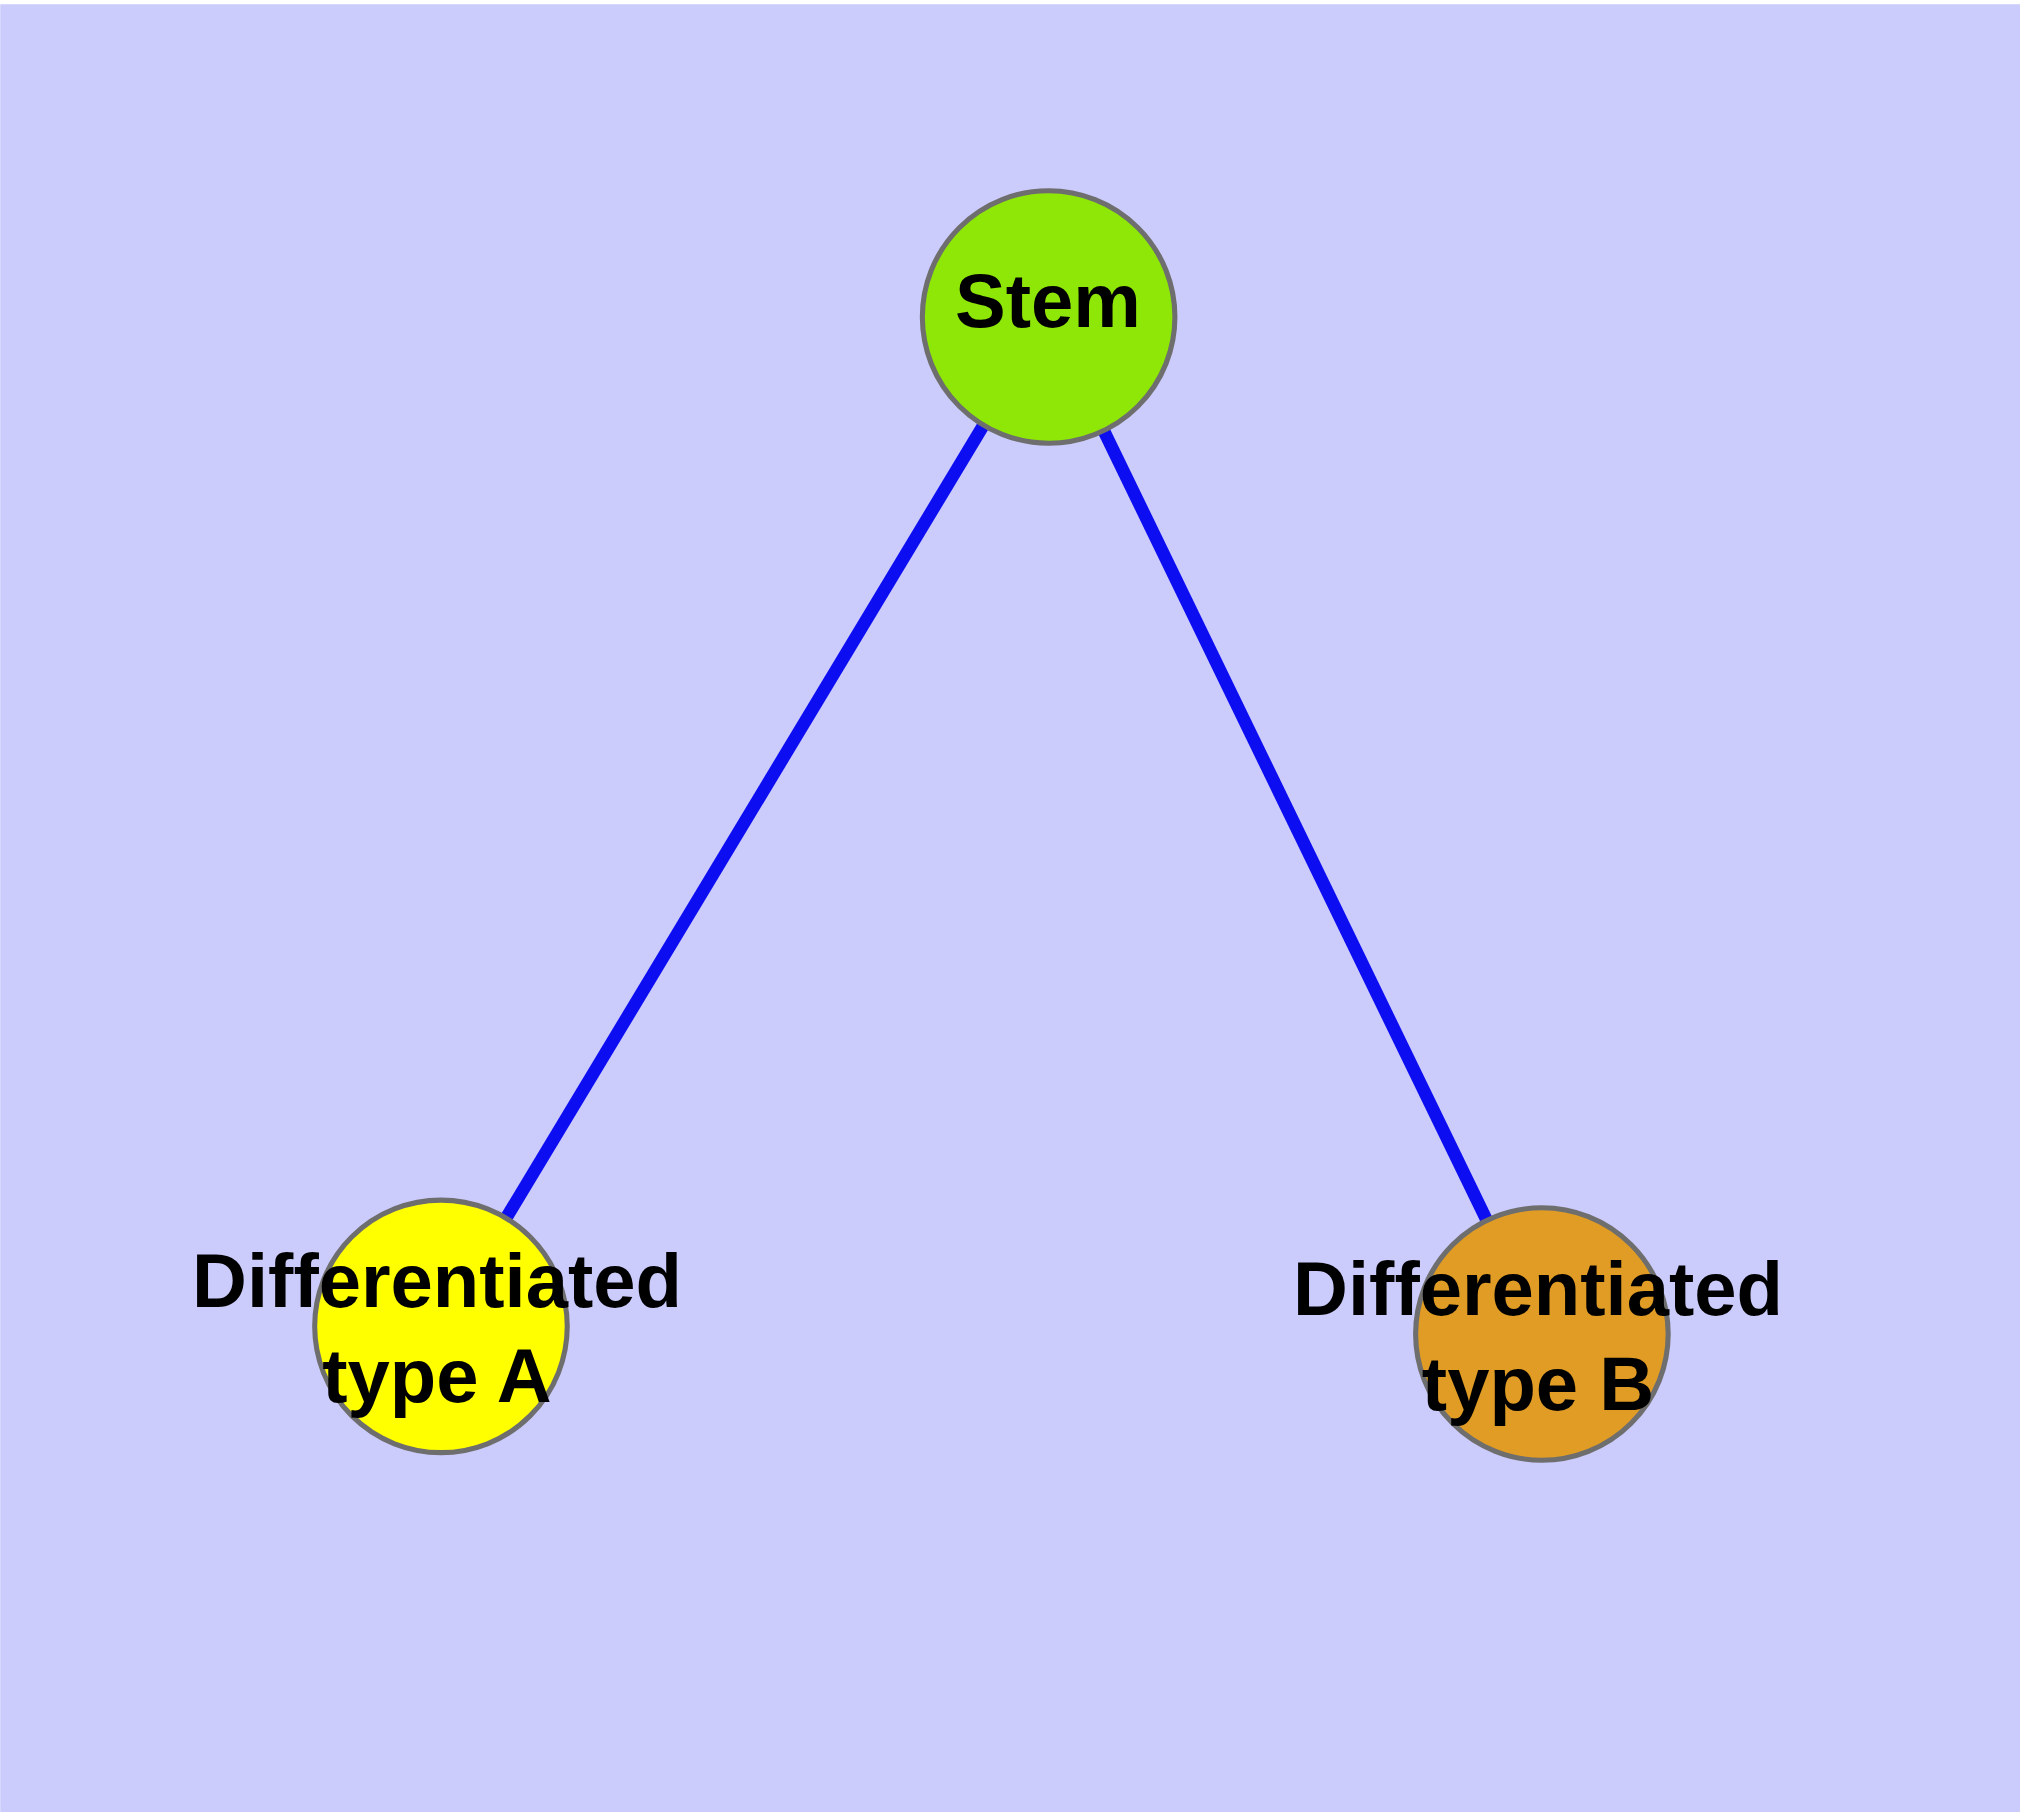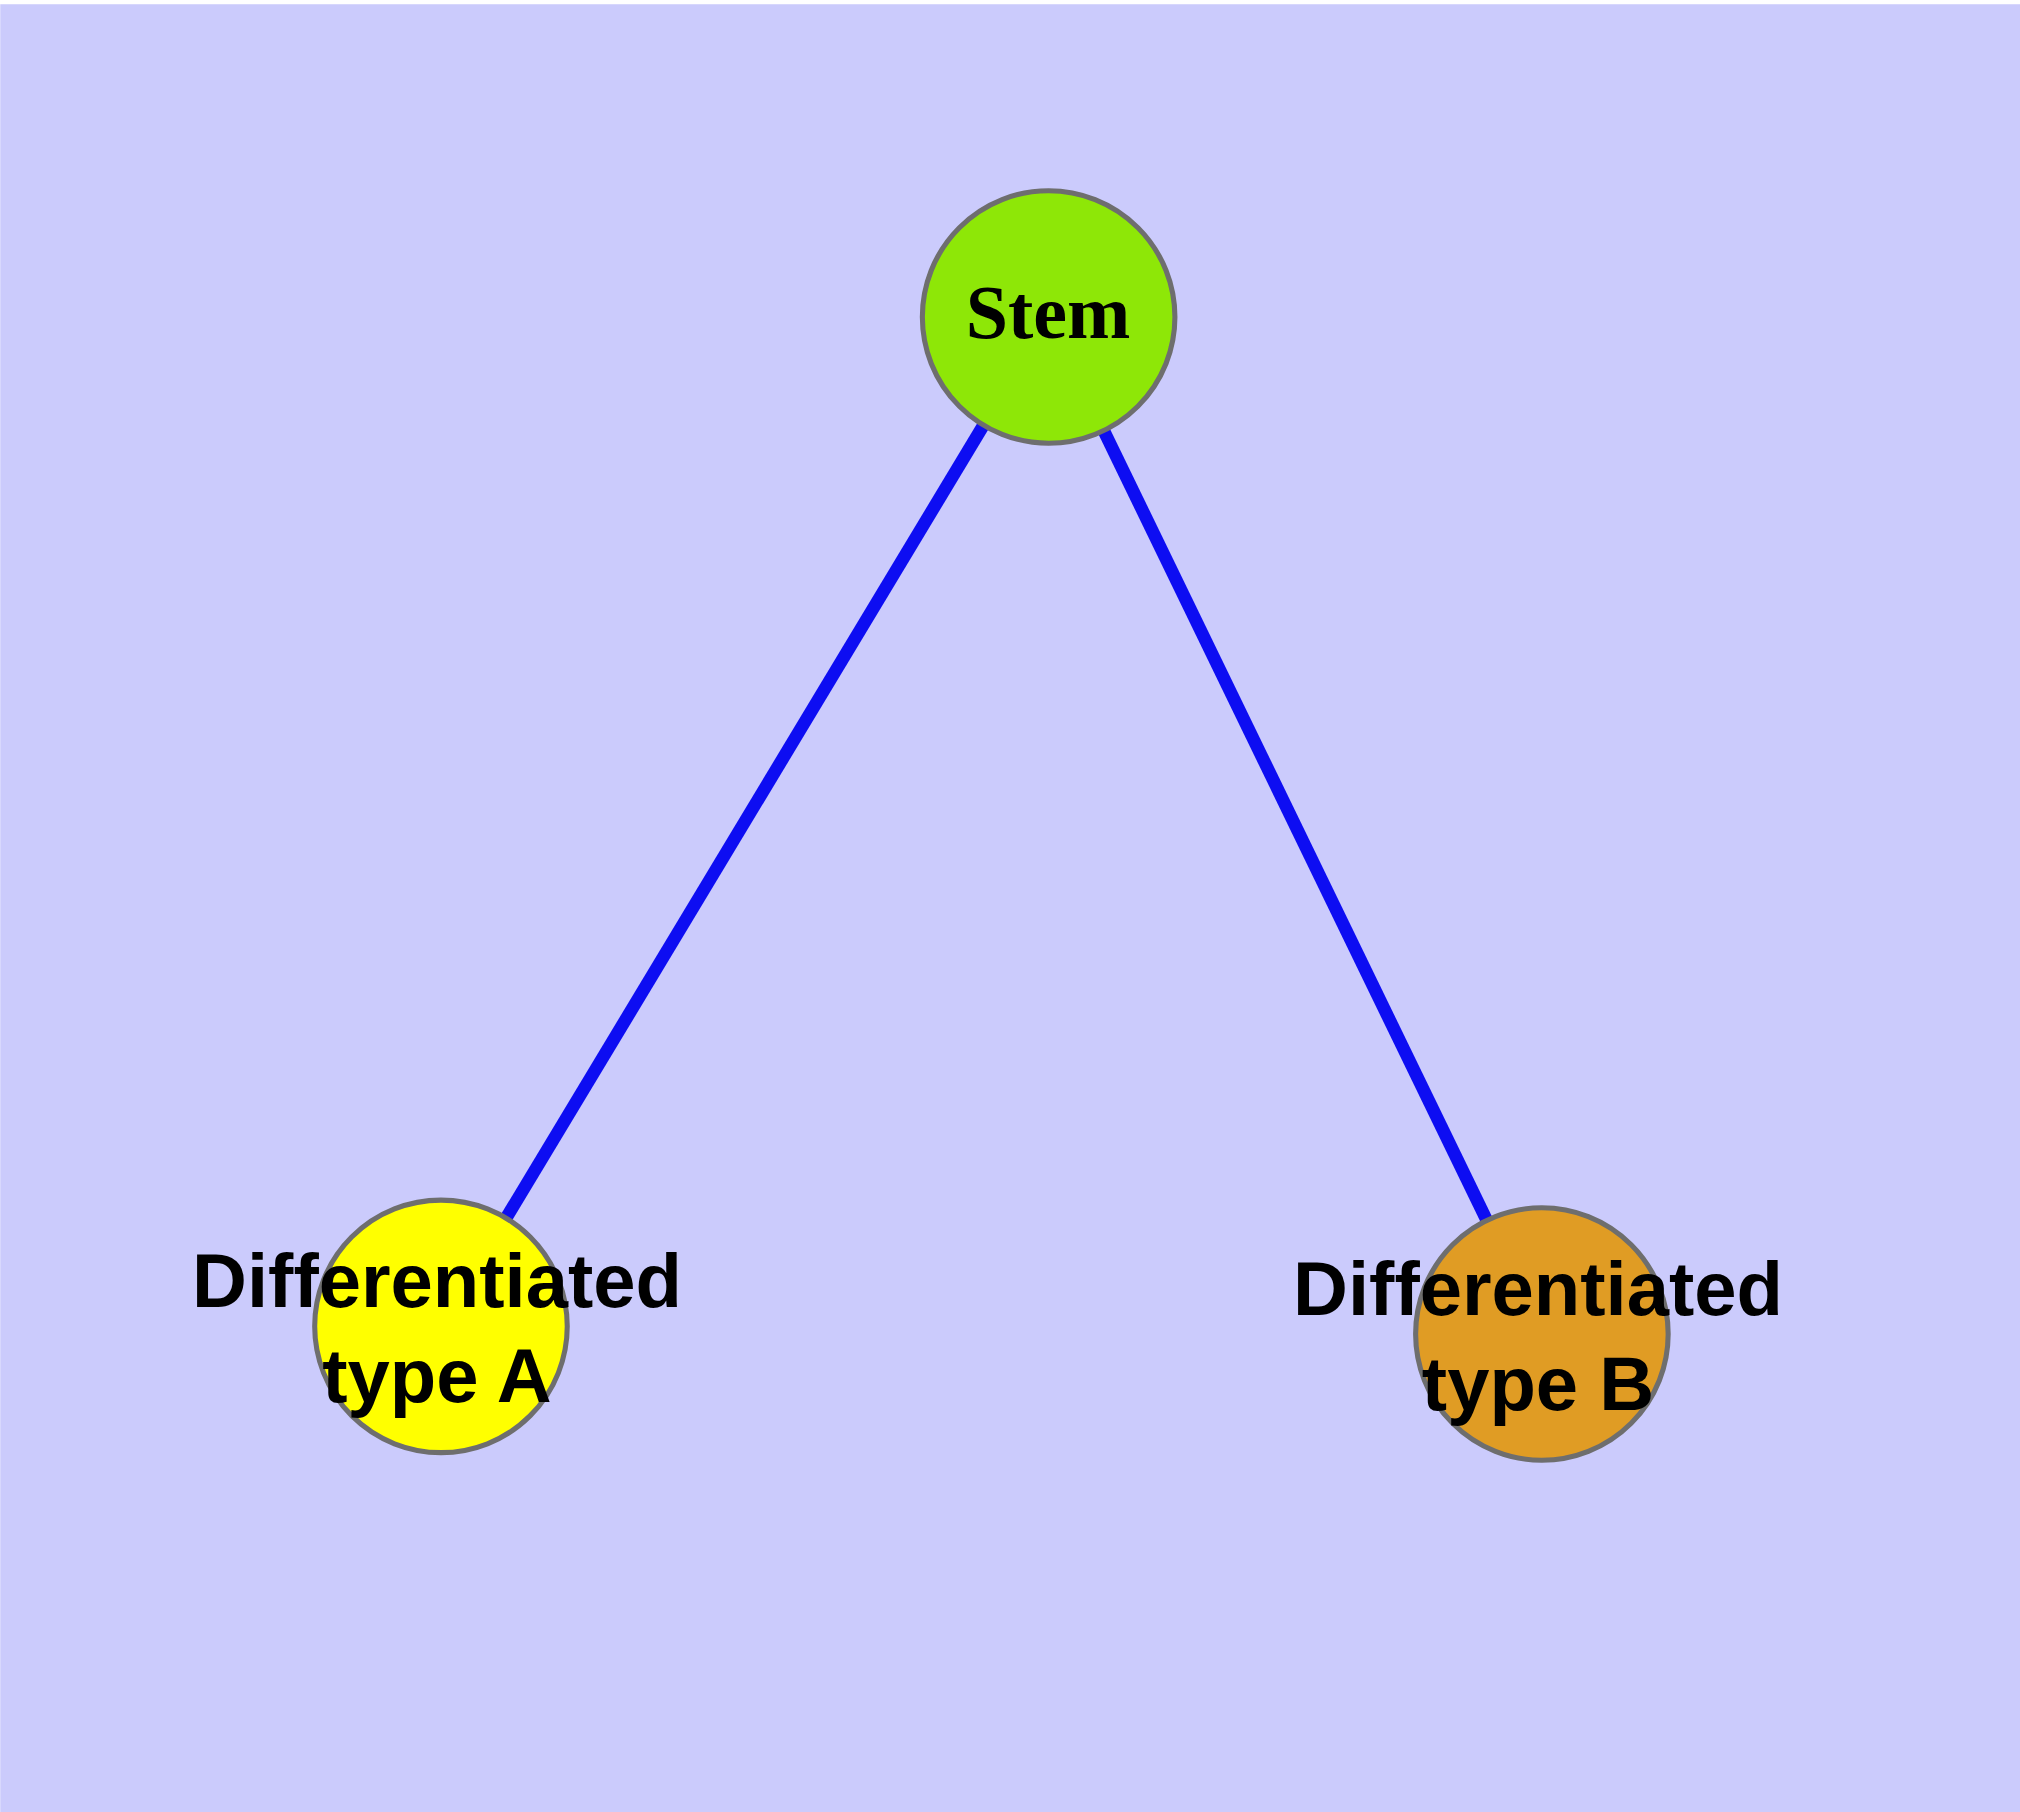--- a/index.html
+++ b/index.html
@@ -28,21 +28,21 @@
     position: absolute;
     transform: translate(-50%, -50%);
     font-weight: bold;
     font-size: 76px;
     line-height: 95px;
     color: #000000;
     text-align: center;
     white-space: pre-line;
     pointer-events: none;
   }
-  #label-stem  { left: 1048px; top: 312px; font-family: Liberation Serif, serif; }
+  #label-stem  { left: 1048px; top: 300px; }
   #label-diffa { left: 437px;  top: 1328px; }
   #label-diffb { left: 1538px; top: 1336px; }
 </style>
 </head>
 <body>
 
 <div class="canvas">
   <svg width="2021" height="1812" viewBox="0 0 2384 2138">
 
     <rect x="0" y="5" width="2384" height="2133" fill="#cbcbfc"></rect>

